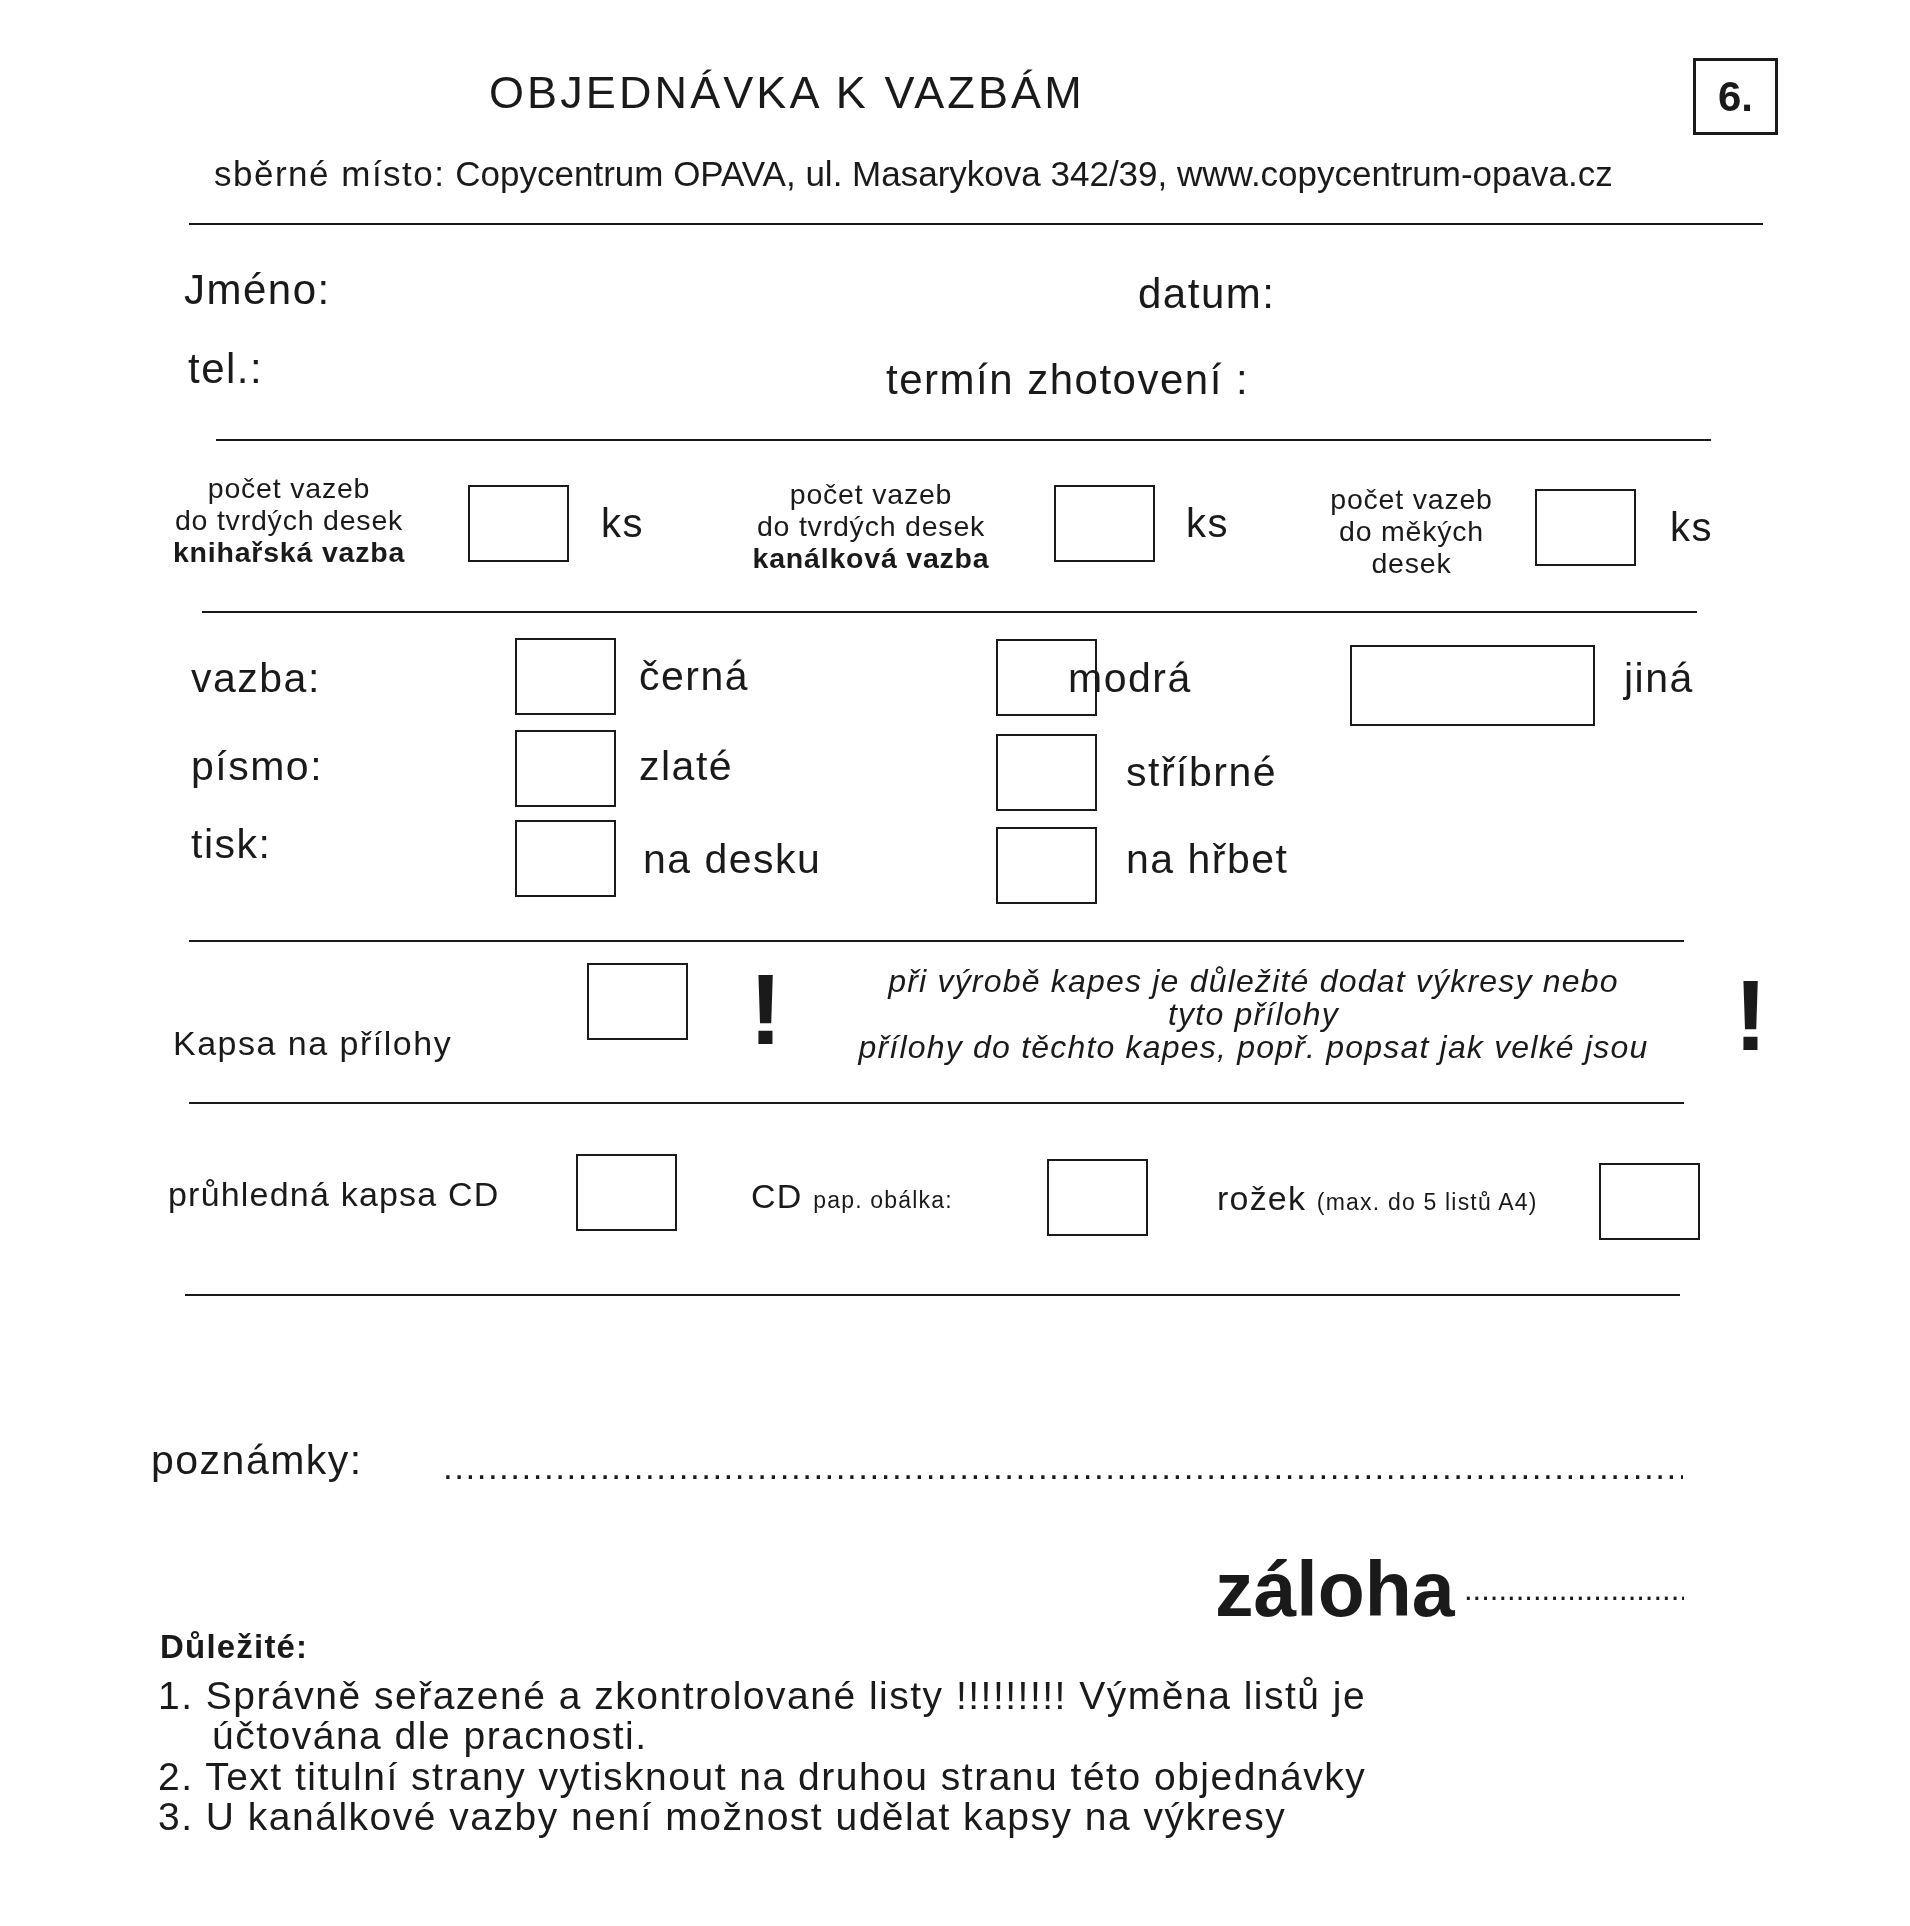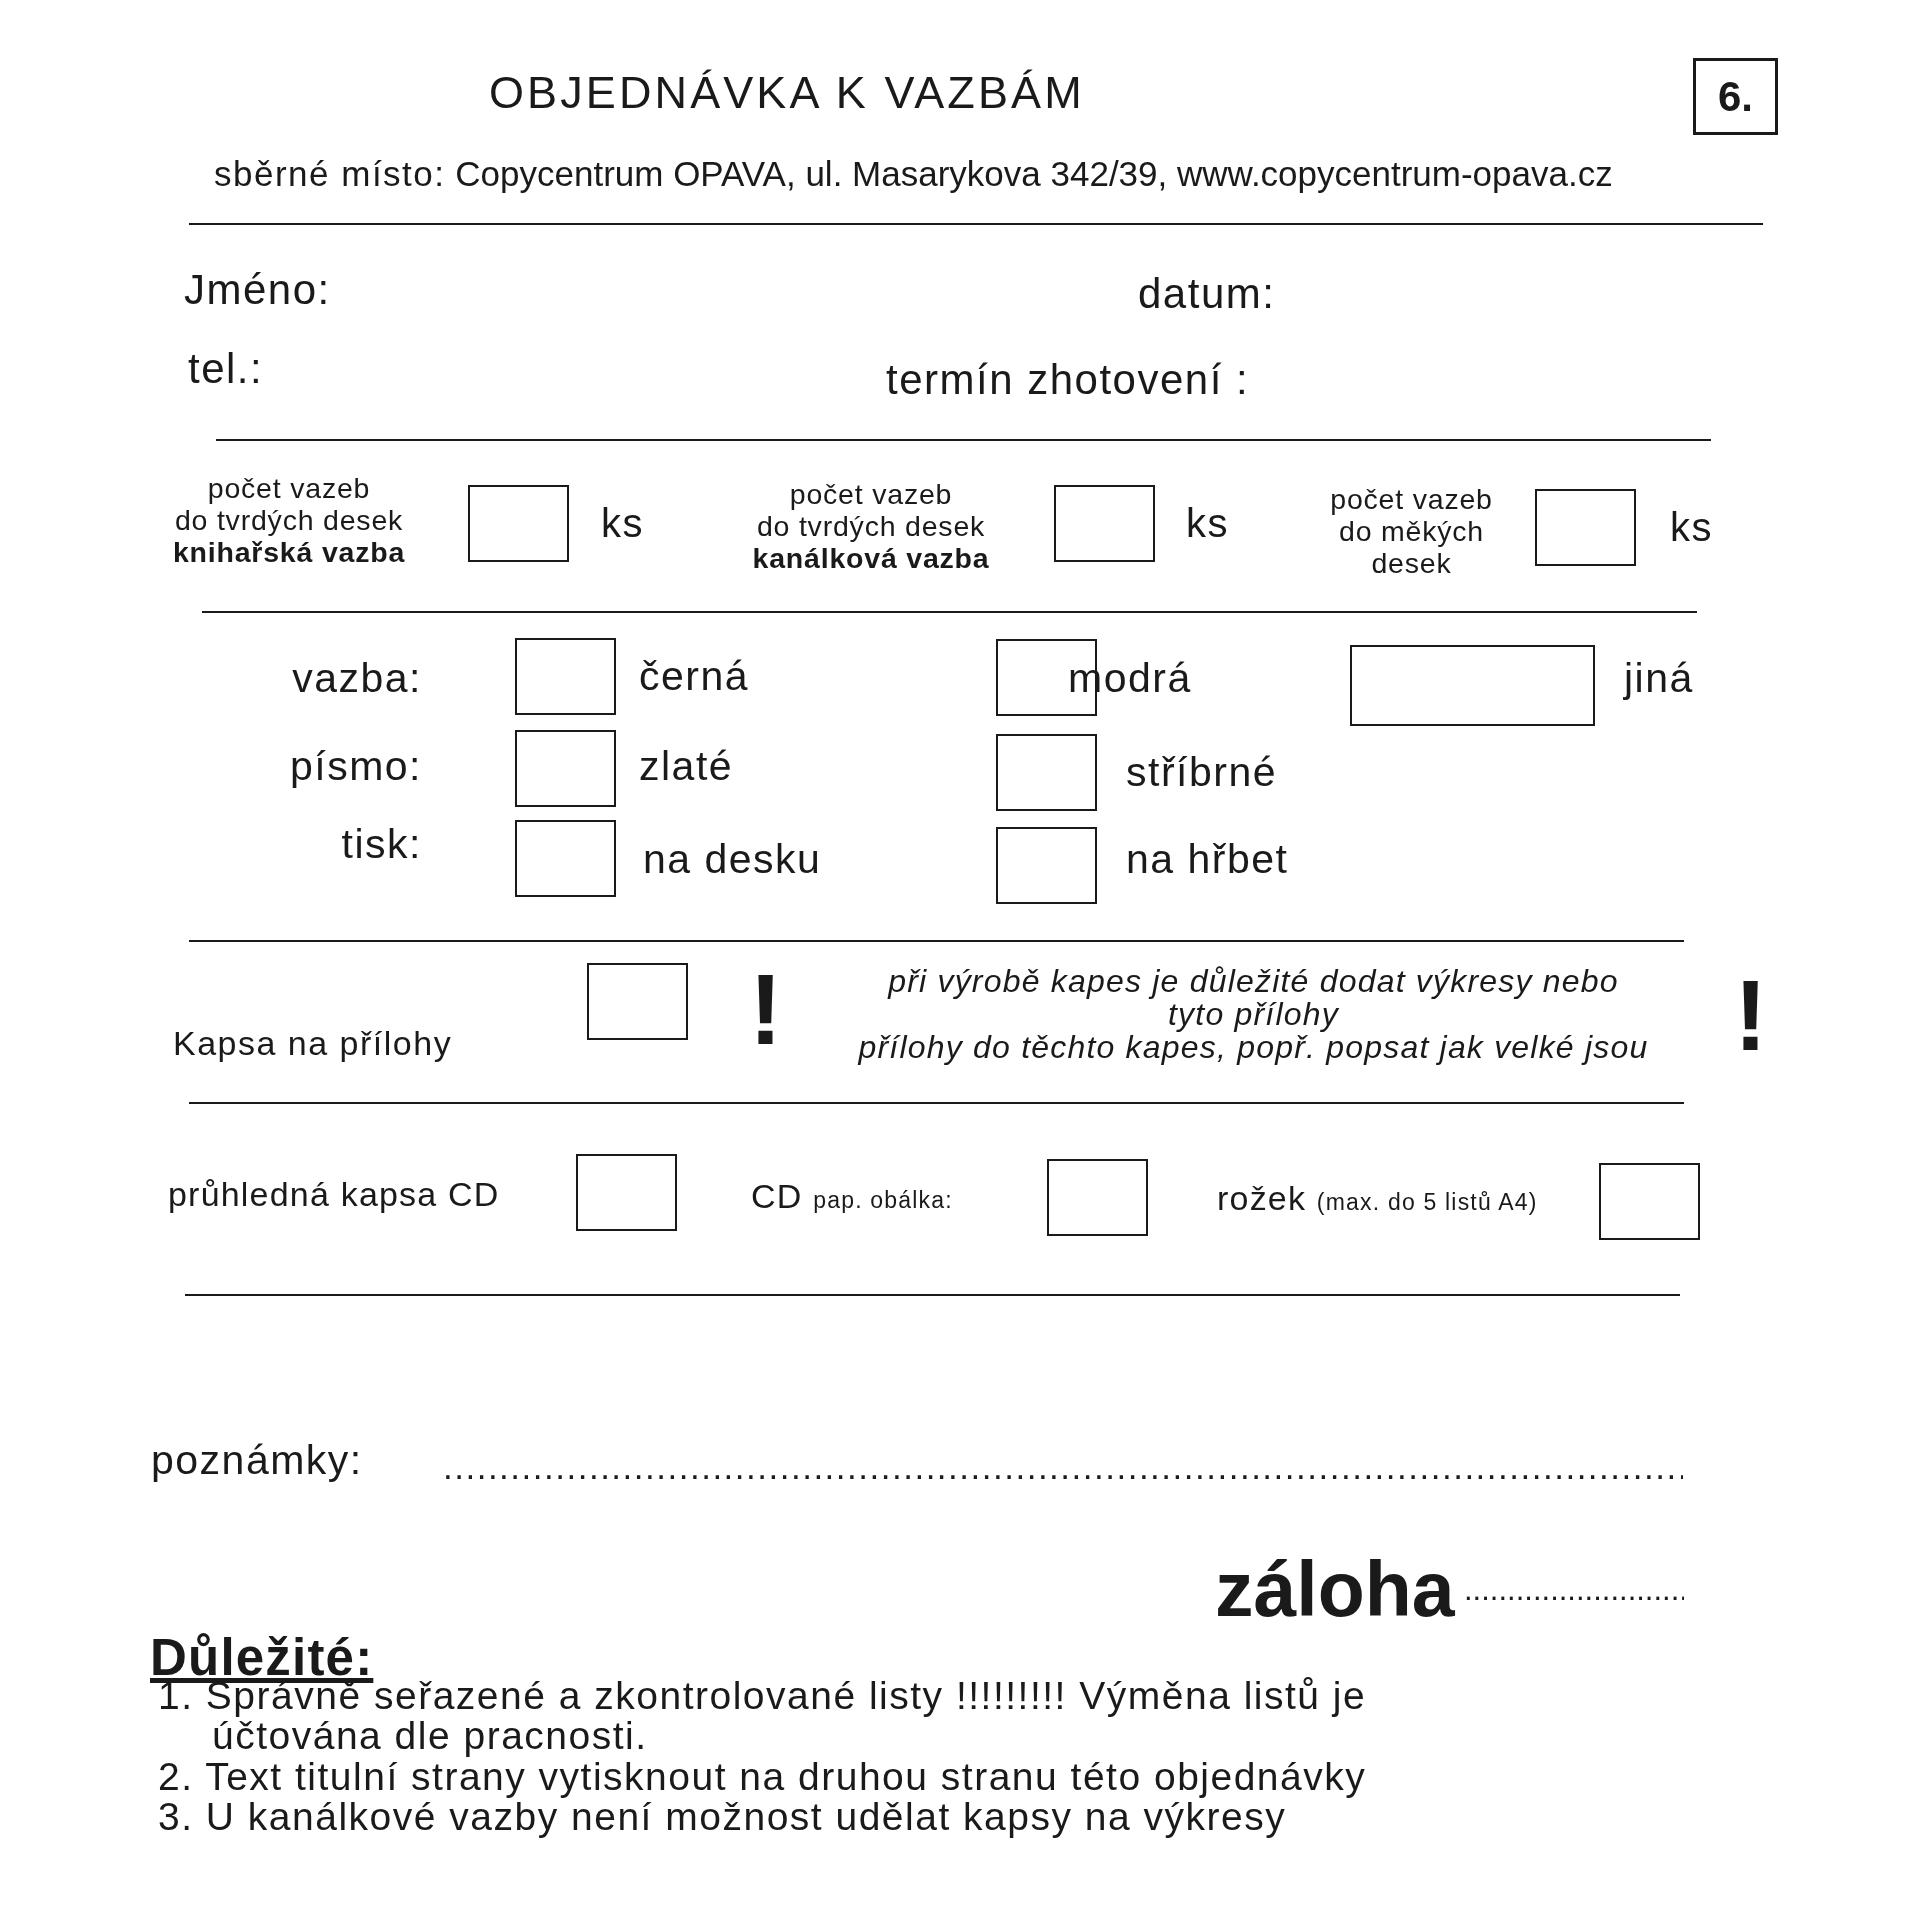--- a/index.html
+++ b/index.html
@@ -16,34 +16,34 @@
            font-size: 42px; font-weight: bold; display: flex; align-items: center; justify-content: center; }
   #collect { left: 214px; top: 154px; font-size: 35px; }
   #collect .lbl { letter-spacing: 1.5px; }
 
   .field-lbl { font-size: 42px; letter-spacing: 1.5px; }
 
   .count-lbl { font-size: 28.5px; line-height: 32px; text-align: center; letter-spacing: 0.8px; }
   .ks { font-size: 40px; letter-spacing: 1.5px; }
 
   .opt-lbl { font-size: 41px; letter-spacing: 1.5px; }
-  .row-lbl { font-size: 41px; letter-spacing: 1.5px; text-align: right; width: 231px; }
+  .row-lbl { font-size: 41px; letter-spacing: 1.5px; width: 231px; }
 
   .warn { font-size: 32px; line-height: 33px; text-align: center; letter-spacing: 1.2px; font-style: italic; }
   .excl { font-size: 100px; font-weight: bold; line-height: 1; }
 
   .sm-lbl { font-size: 34px; letter-spacing: 1.2px; }
   .tiny { font-size: 23px; text-align: right; }
 
   .dots { font-size: 35px; letter-spacing: 1.5px; overflow: hidden; }
 
   #zaloha { left: 1215px; top: 1545px; font-size: 77px; font-weight: bold; }
   #zaloha-dots { left: 1464px; top: 1572px; font-size: 31px; width: 220px; overflow: hidden; }
 
-  #important-title { left: 150px; top: 1628px; font-size: 51px; font-weight: bold; text-decoration: underline; letter-spacing: 1.2px; }
+  #important-title { left: 160px; top: 1628px; font-size: 33px; font-weight: bold; letter-spacing: 1.2px; }
   .imp { font-size: 39px; letter-spacing: 1.5px; }
 </style>
 </head>
 <body>
 
 <div class="abs" id="title">OBJEDNÁVKA K VAZBÁM</div>
 <div class="abs" id="badge">
     <span>6.</span>
   </div>
 <div class="abs" id="collect">

